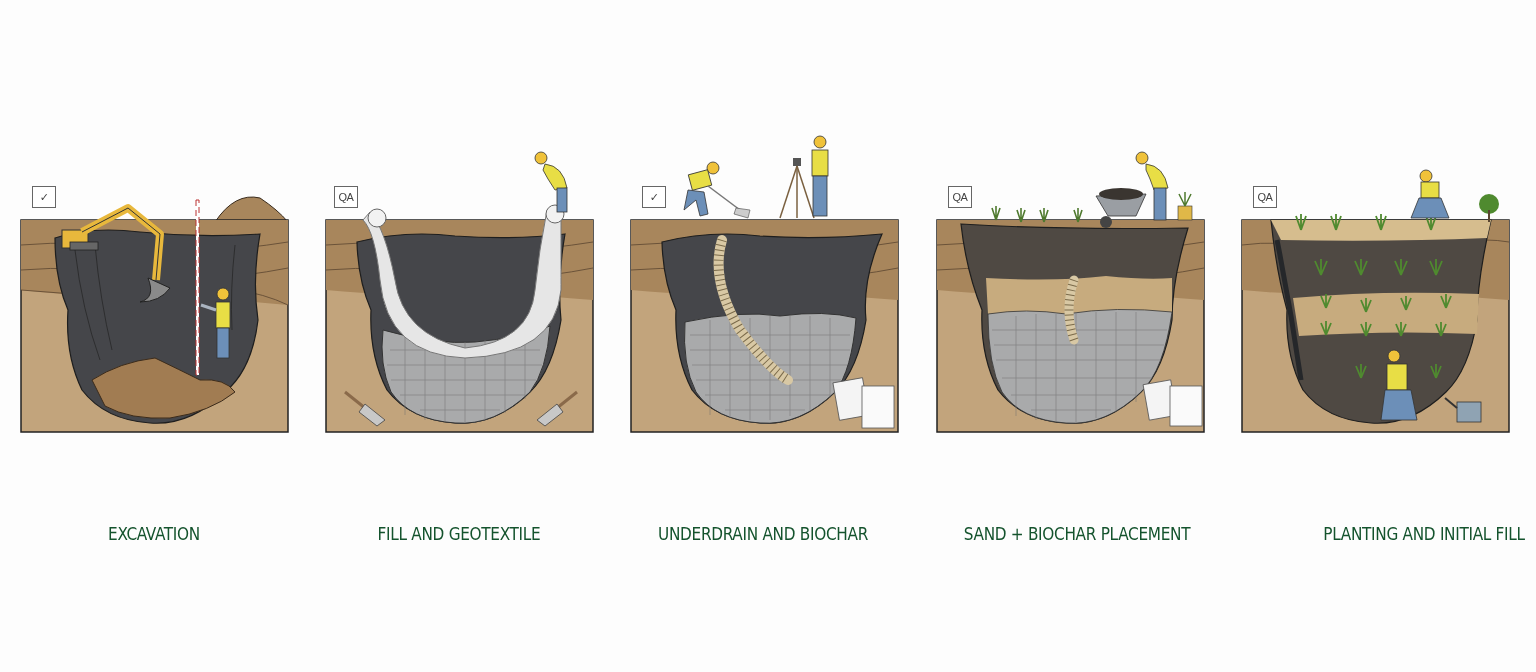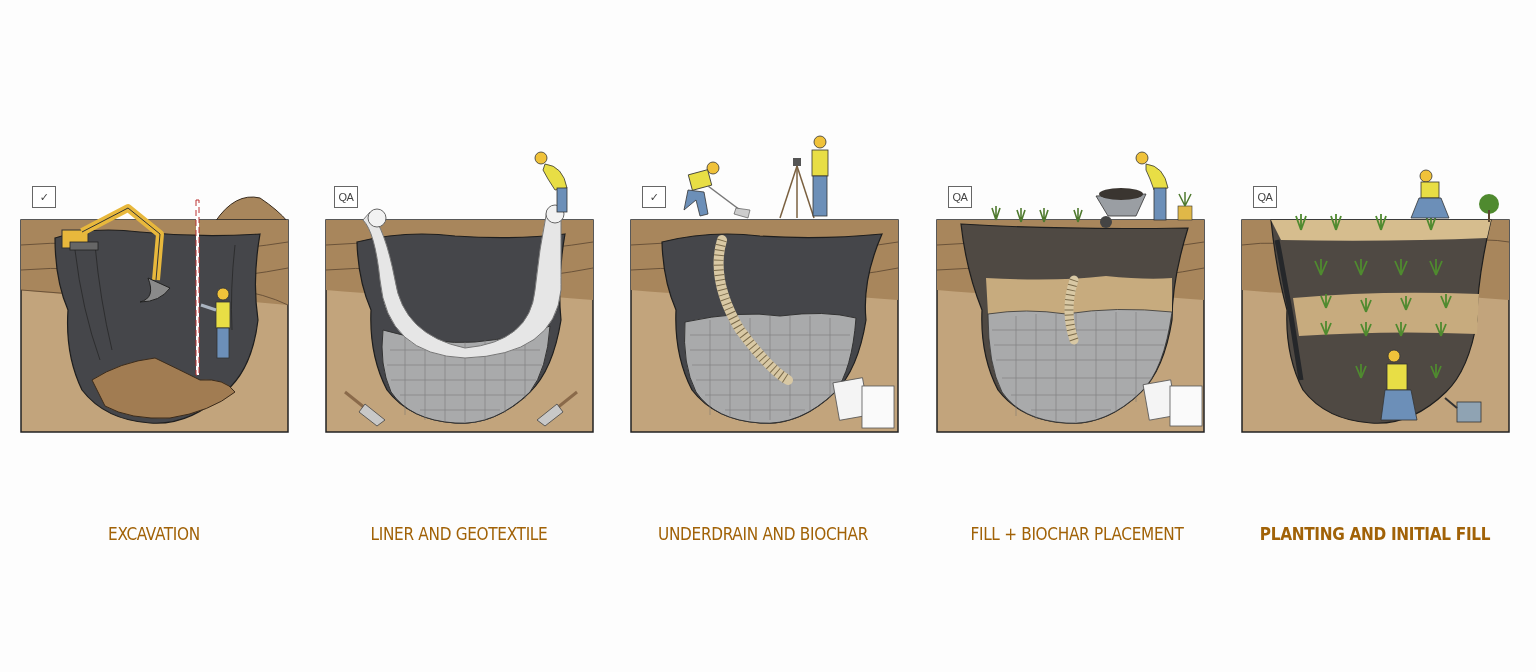--- a/index.html
+++ b/index.html
@@ -10,21 +10,21 @@
   .panel {
     position:absolute; top:130px; width:270px; height:305px;
   }
   .panel svg { position:absolute; left:0; top:0; overflow:visible; }
   .badge {
     position:absolute; width:24px; height:22px; border:1px solid #666; background:#fff;
     font-size:11px; color:#444; display:flex; align-items:center; justify-content:center;
     box-sizing:border-box; letter-spacing:-0.5px;
   }
   .caption {
-    position:absolute; top:524px; font-size:17px; color:#a16207; letter-spacing:-0.3px;
+    position:absolute; top:524px; font-size:17px; color:#14532d; letter-spacing:-0.3px;
     text-align:left; white-space:nowrap; transform:translateX(-50%);
     font-family:"DejaVu Sans", sans-serif; font-weight:normal; font-stretch:condensed;
   }
 </style>
 </head>
 <body>
 
 <div class="panel" style="left:20px;">
   <div class="badge" style="left:12px;top:56px;">
       <span>✓</span>
@@ -234,16 +234,16 @@
       <path d="M144,260 L170,260 L176,290 L140,290 Z" fill="#6c8fb8" stroke="#333" stroke-width="0.8"></path>
     </g>
     <g>
       <rect x="216" y="272" width="24" height="20" fill="#8fa3b3" stroke="#333" stroke-width="0.8"></rect>
       <line x1="216" y1="278" x2="204" y2="268" stroke="#333" stroke-width="2"></line>
     </g>
   </svg>
 </div>
 
 <div class="caption" style="left:154px;">EXCAVATION</div>
-<div class="caption" style="left:459px;">LINER AND GEOTEXTILE</div>
+<div class="caption" style="left:459px;">FILL AND GEOTEXTILE</div>
 <div class="caption" style="left:763px;">UNDERDRAIN AND BIOCHAR</div>
-<div class="caption" style="left:1077px;">FILL + BIOCHAR PLACEMENT</div>
-<div class="caption" style="left:1375px;font-weight:bold;">PLANTING AND INITIAL FILL</div>
+<div class="caption" style="left:1077px;">SAND + BIOCHAR PLACEMENT</div>
+<div class="caption" style="left:1424px;">PLANTING AND INITIAL FILL</div>
 
 </body></html>

